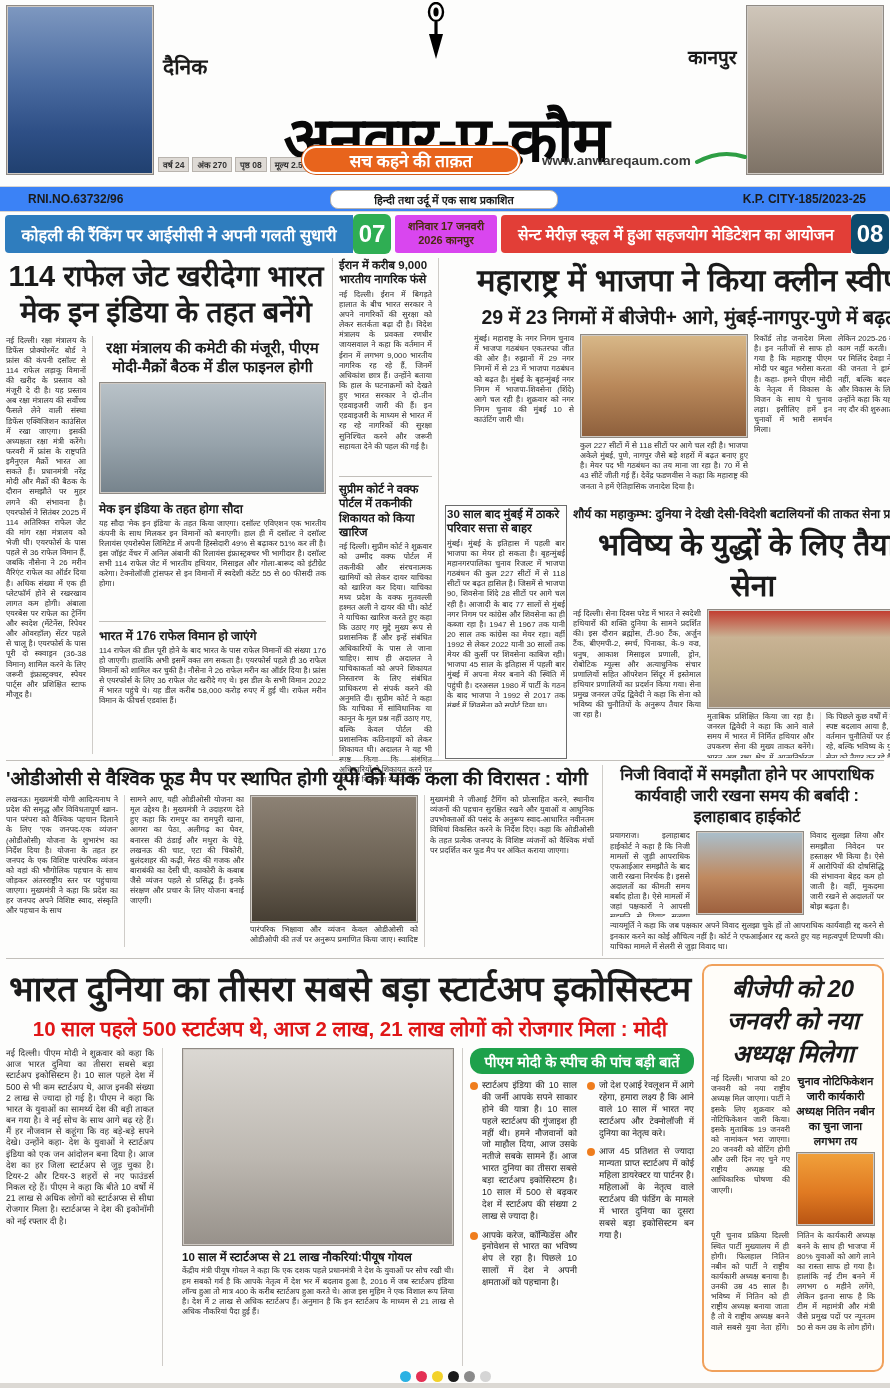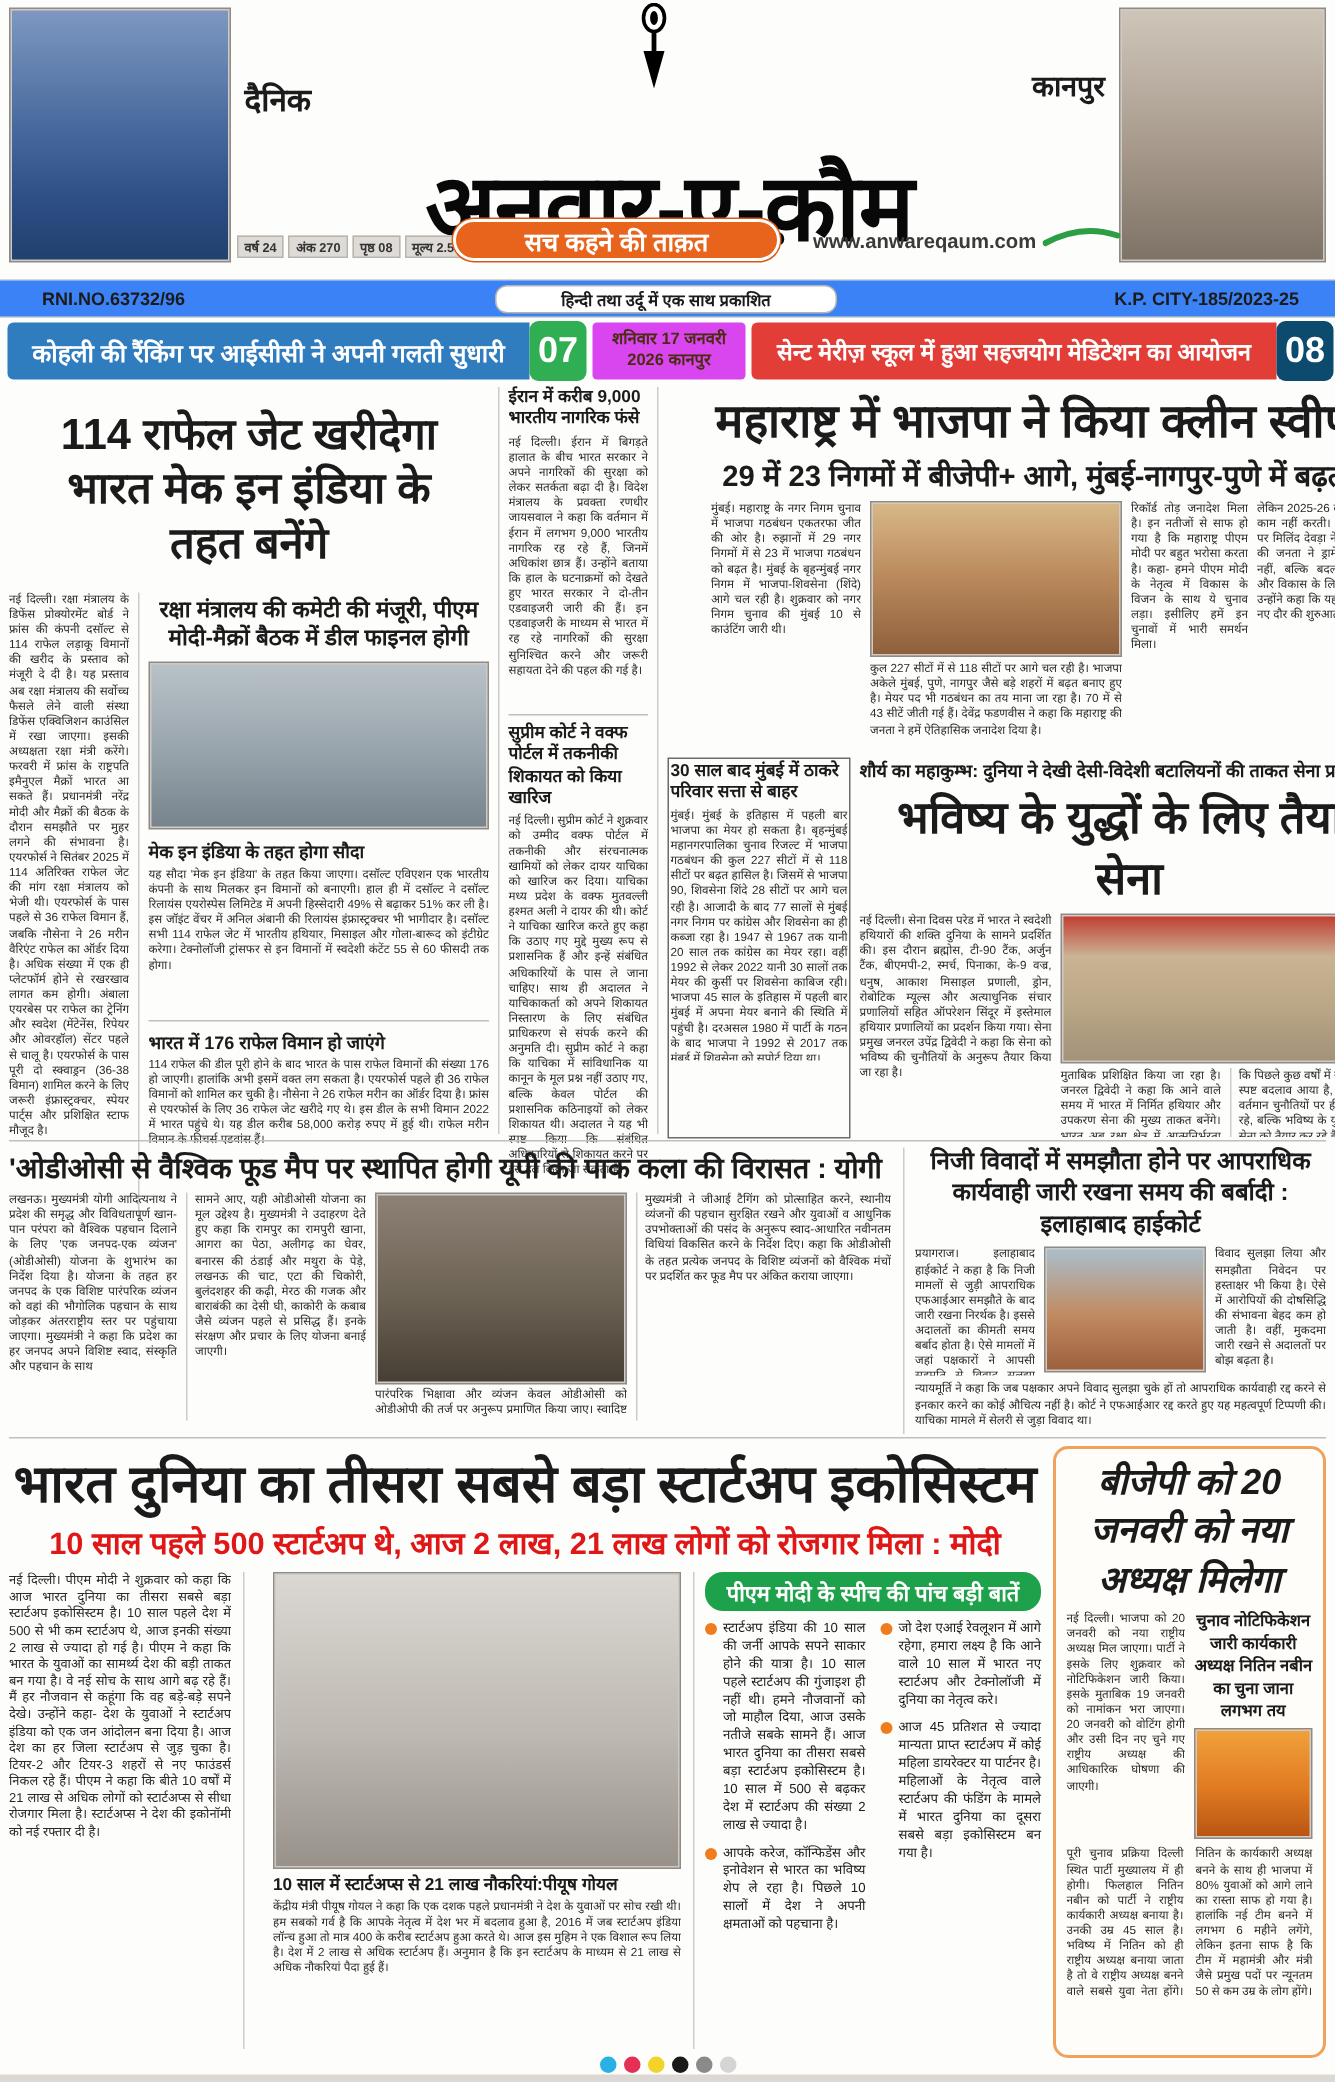--- a/index.html
+++ b/index.html
@@ -37,21 +37,21 @@
   .teaser{position:absolute;height:38px;color:#fff;font-weight:800;display:flex;align-items:center;justify-content:center;text-align:center;}
   #tz-left{left:5px;top:1px;width:348px;background:#2f7dbe;font-size:16.5px;border-radius:4px 0 0 4px;}
   #tz-p7{left:353px;top:0px;width:38px;height:40px;background:#2fae53;font-size:24px;border-radius:6px;}
   #tz-date{left:395px;top:1px;width:102px;background:#d946ef;color:#4a2c10;font-size:11px;font-weight:800;line-height:1.25;border-radius:3px;}
   #tz-right{left:501px;top:1px;width:350px;background:#e23e37;font-size:15.5px;border-radius:4px 0 0 4px;}
   #tz-p8{left:851px;top:0px;width:38px;height:40px;background:#0c4a6e;font-size:24px;border-radius:6px;}
 
   
   #band1{top:258px;left:6px;width:878px;height:498px;display:flex;gap:6px;}
   #rafale{width:320px;flex:none;}
-  #rafale h1{margin:14px;font-size:29px;line-height:1.25;text-align:center;font-weight:900;}
+  #rafale h1{margin:0;font-size:29px;line-height:1.25;text-align:center;font-weight:900;}
   #rafale .cols{display:flex;gap:6px;margin-top:5px;}
   #rafale .colA{width:80px;flex:none;}
   #rafale .colB{flex:1;}
   #raf-sub{font-size:15px;font-weight:800;text-align:center;line-height:1.3;margin:2px 0 5px;}
   #raf-photo{width:100%;height:112px;background:linear-gradient(180deg,#b9c2c8 0%,#97a3ab 55%,#76838c 100%);}
   .substory-head{font-size:12px;font-weight:800;margin:6px 0 2px;}
   #midcol{width:100px;flex:none;}
   #midcol .bhead{font-size:11.5px;font-weight:800;line-height:1.25;margin:0 0 3px;}
   #rightzone{flex:1;display:flex;flex-direction:column;}
   #maha h1{margin:0;font-size:31px;text-align:center;font-weight:900;}

